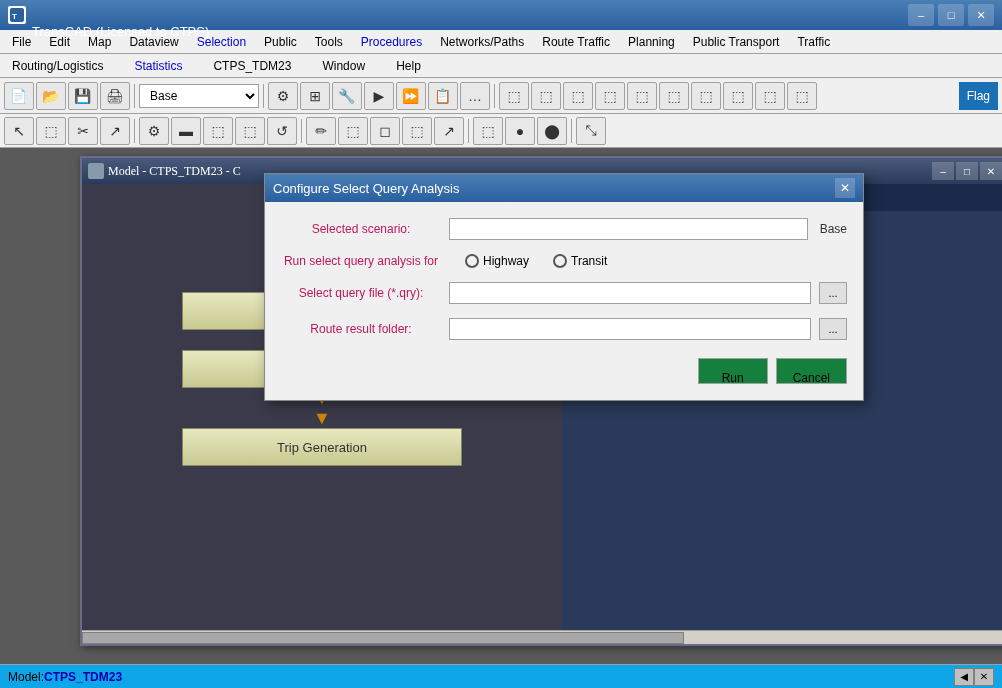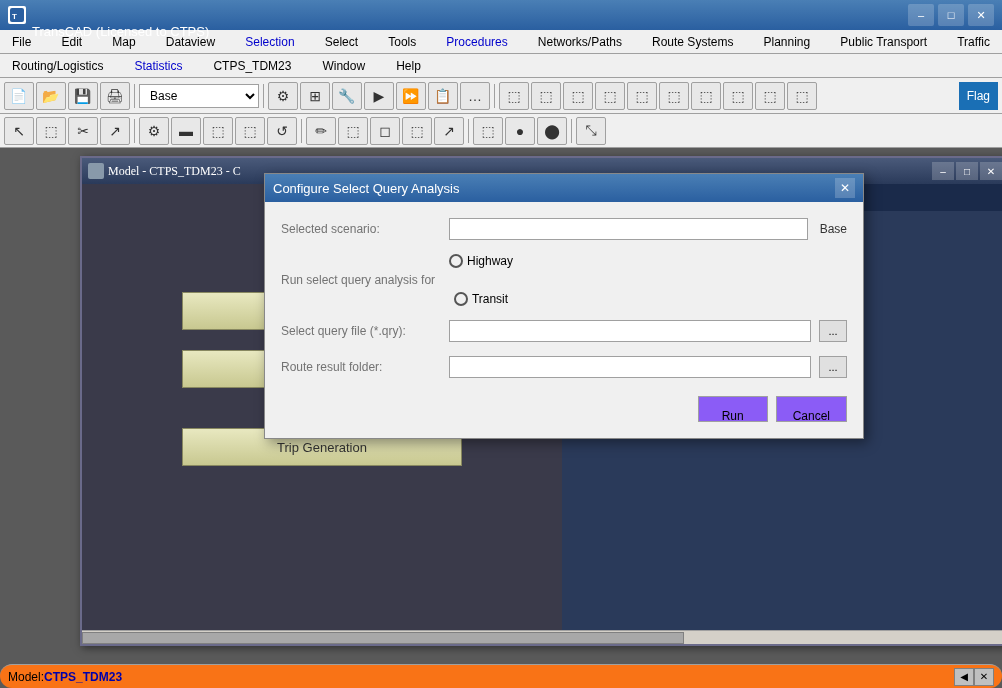--- a/index.html
+++ b/index.html
@@ -22,21 +22,20 @@
 
     
     #menu-bar {
       background: #f0f0f0;
       height: 24px;
       display: flex;
       align-items: center;
       padding: 0 4px;
       border-bottom: 1px solid #a0a0a0;
       gap: 2px;
-      justify-content: space-between;
     }
     .menu-item {
       padding: 2px 8px;
       cursor: pointer;
       border-radius: 2px;
       font-size: 12px;
       white-space: nowrap;
     }
     .menu-item.blue { color: #0000cc; }
 
@@ -240,22 +239,23 @@
       gap: 14px;
     }
 
     .dialog-row {
       display: flex;
       align-items: center;
       gap: 8px;
     }
     .dialog-label {
       font-size: 12px;
-      color: #737373;
+      color: #be185d;
       min-width: 160px;
+      text-align: center;
     }
     .dialog-input {
       flex: 1;
       height: 22px;
       border: 1px solid #a0a0a0;
       padding: 2px 4px;
       font-size: 12px;
       background: white;
     }
     .dialog-value {
@@ -299,40 +299,39 @@
     .dialog-buttons {
       display: flex;
       justify-content: flex-end;
       gap: 8px;
       padding-top: 4px;
     }
     .dlg-btn {
       min-width: 70px;
       height: 26px;
       padding: 12px 16px;
-      background: #8b5cf6;
+      background: #15803d;
       border: 1px solid #a0a0a0;
       cursor: pointer;
       font-size: 12px;
     }
 
     
     #bottom-status {
       position: absolute;
       bottom: 0;
       left: 0;
       right: 0;
       height: 24px;
-      background: #f97316;
+      background: #0ea5e9;
       border-top: 1px solid #a0a0a0;
       display: flex;
       align-items: center;
       padding: 0 8px;
       font-size: 12px;
-      border-radius: 12px;
     }
     .status-nav-btn {
       width: 20px; height: 18px;
       background: #c0c0c0;
       border: 1px solid #808080;
       cursor: pointer;
       display: flex;
       align-items: center;
       justify-content: center;
       font-size: 10px;
@@ -355,25 +354,25 @@
     <button class="win-btn close-btn">✕</button>
   </div>
 </div>
 
 <div id="menu-bar">
   <span class="menu-item">File</span>
   <span class="menu-item">Edit</span>
   <span class="menu-item">Map</span>
   <span class="menu-item">Dataview</span>
   <span class="menu-item blue">Selection</span>
-  <span class="menu-item">Select</span>
+  <span class="menu-item">Public</span>
   <span class="menu-item">Tools</span>
   <span class="menu-item blue">Procedures</span>
   <span class="menu-item">Networks/Paths</span>
-  <span class="menu-item">Route Systems</span>
+  <span class="menu-item">Route Traffic</span>
   <span class="menu-item">Planning</span>
   <span class="menu-item">Public Transport</span>
   <span class="menu-item">Traffic</span>
 </div>
 
 <div style="background:#f0f0f0; height:24px; display:flex; align-items:center; padding:0 4px; gap:15px; border-bottom:1px solid #a0a0a0;">
   <span class="menu-item">Routing/Logistics</span>
   <span class="menu-item blue">Statistics</span>
   <span class="menu-item">CTPS_TDM23</span>
   <span class="menu-item">Window</span>
@@ -498,21 +497,21 @@
       <div id="dialog-body">
 
         <div class="dialog-row">
           <span class="dialog-label">Selected scenario:</span>
           <input class="dialog-input" type="text" value="" style="flex: 1 1 0%;">
           <span class="dialog-value">Base</span>
         </div>
 
         <div class="dialog-row">
           <span class="dialog-label">Run select query analysis for</span>
-          <div class="radio-group" style="margin-left:0;flex-direction:column;">
+          <div class="radio-group" style="margin-left:16px;">
             <label class="radio-item">
               <div class="radio-circle"></div>
               <span>Highway</span>
             </label>
             <label class="radio-item">
               <div class="radio-circle"></div>
               <span>Transit</span>
             </label>
           </div>
         </div>

